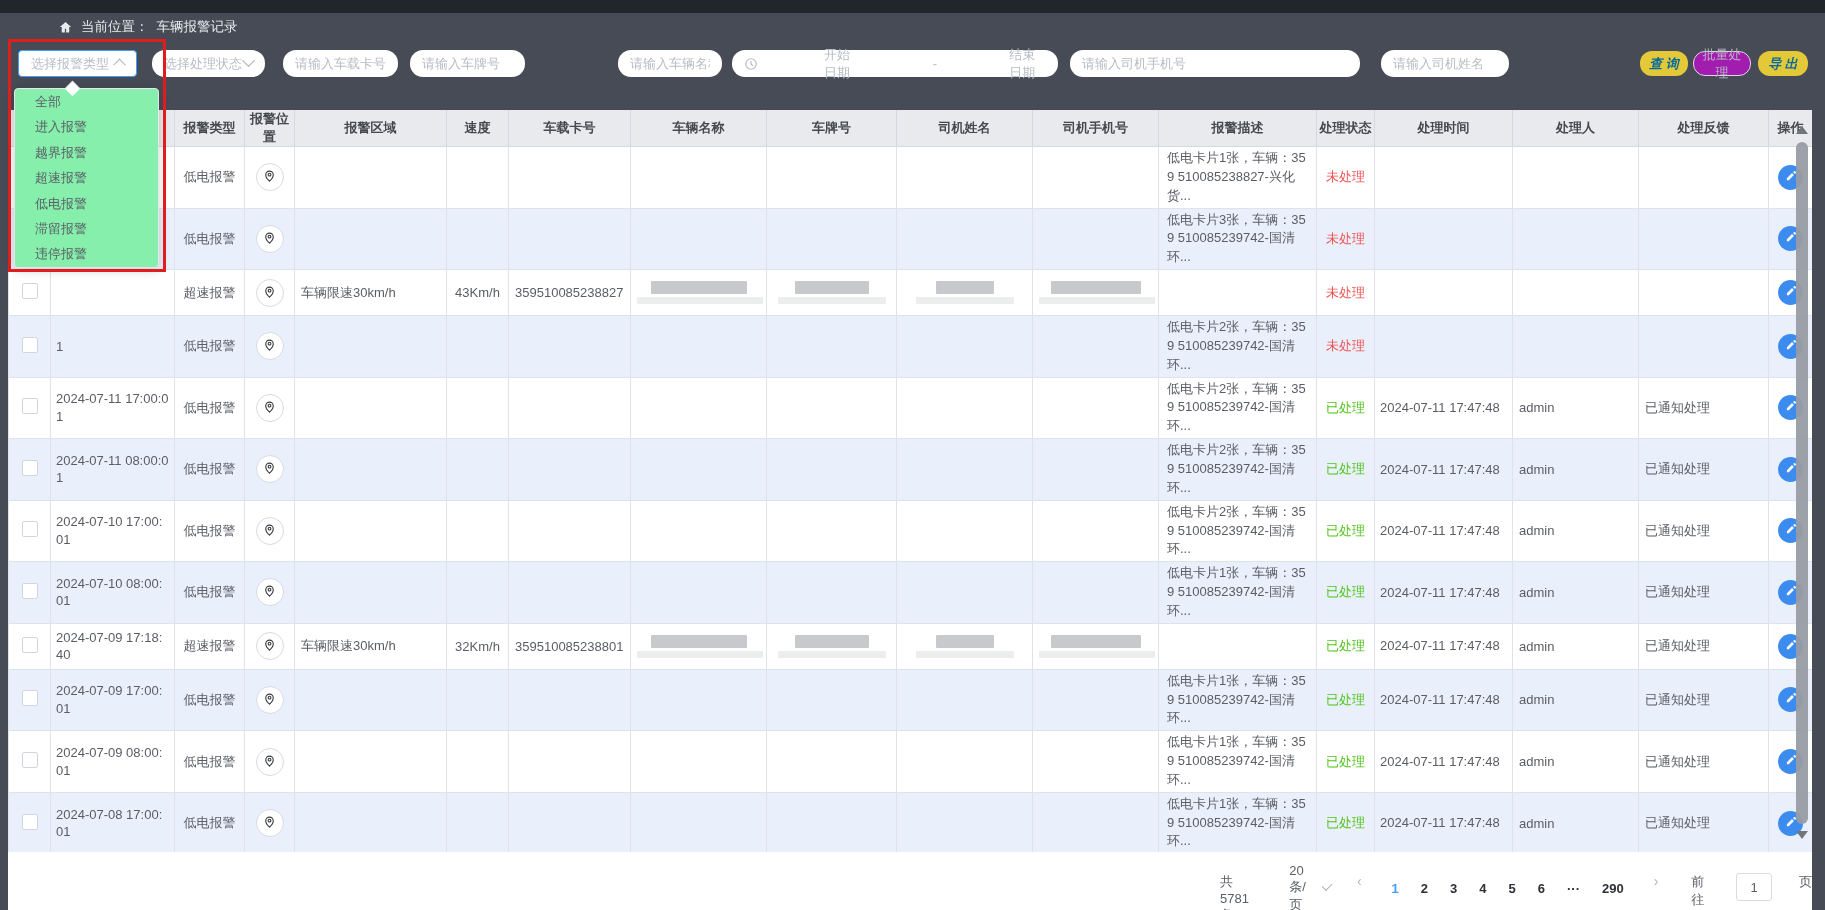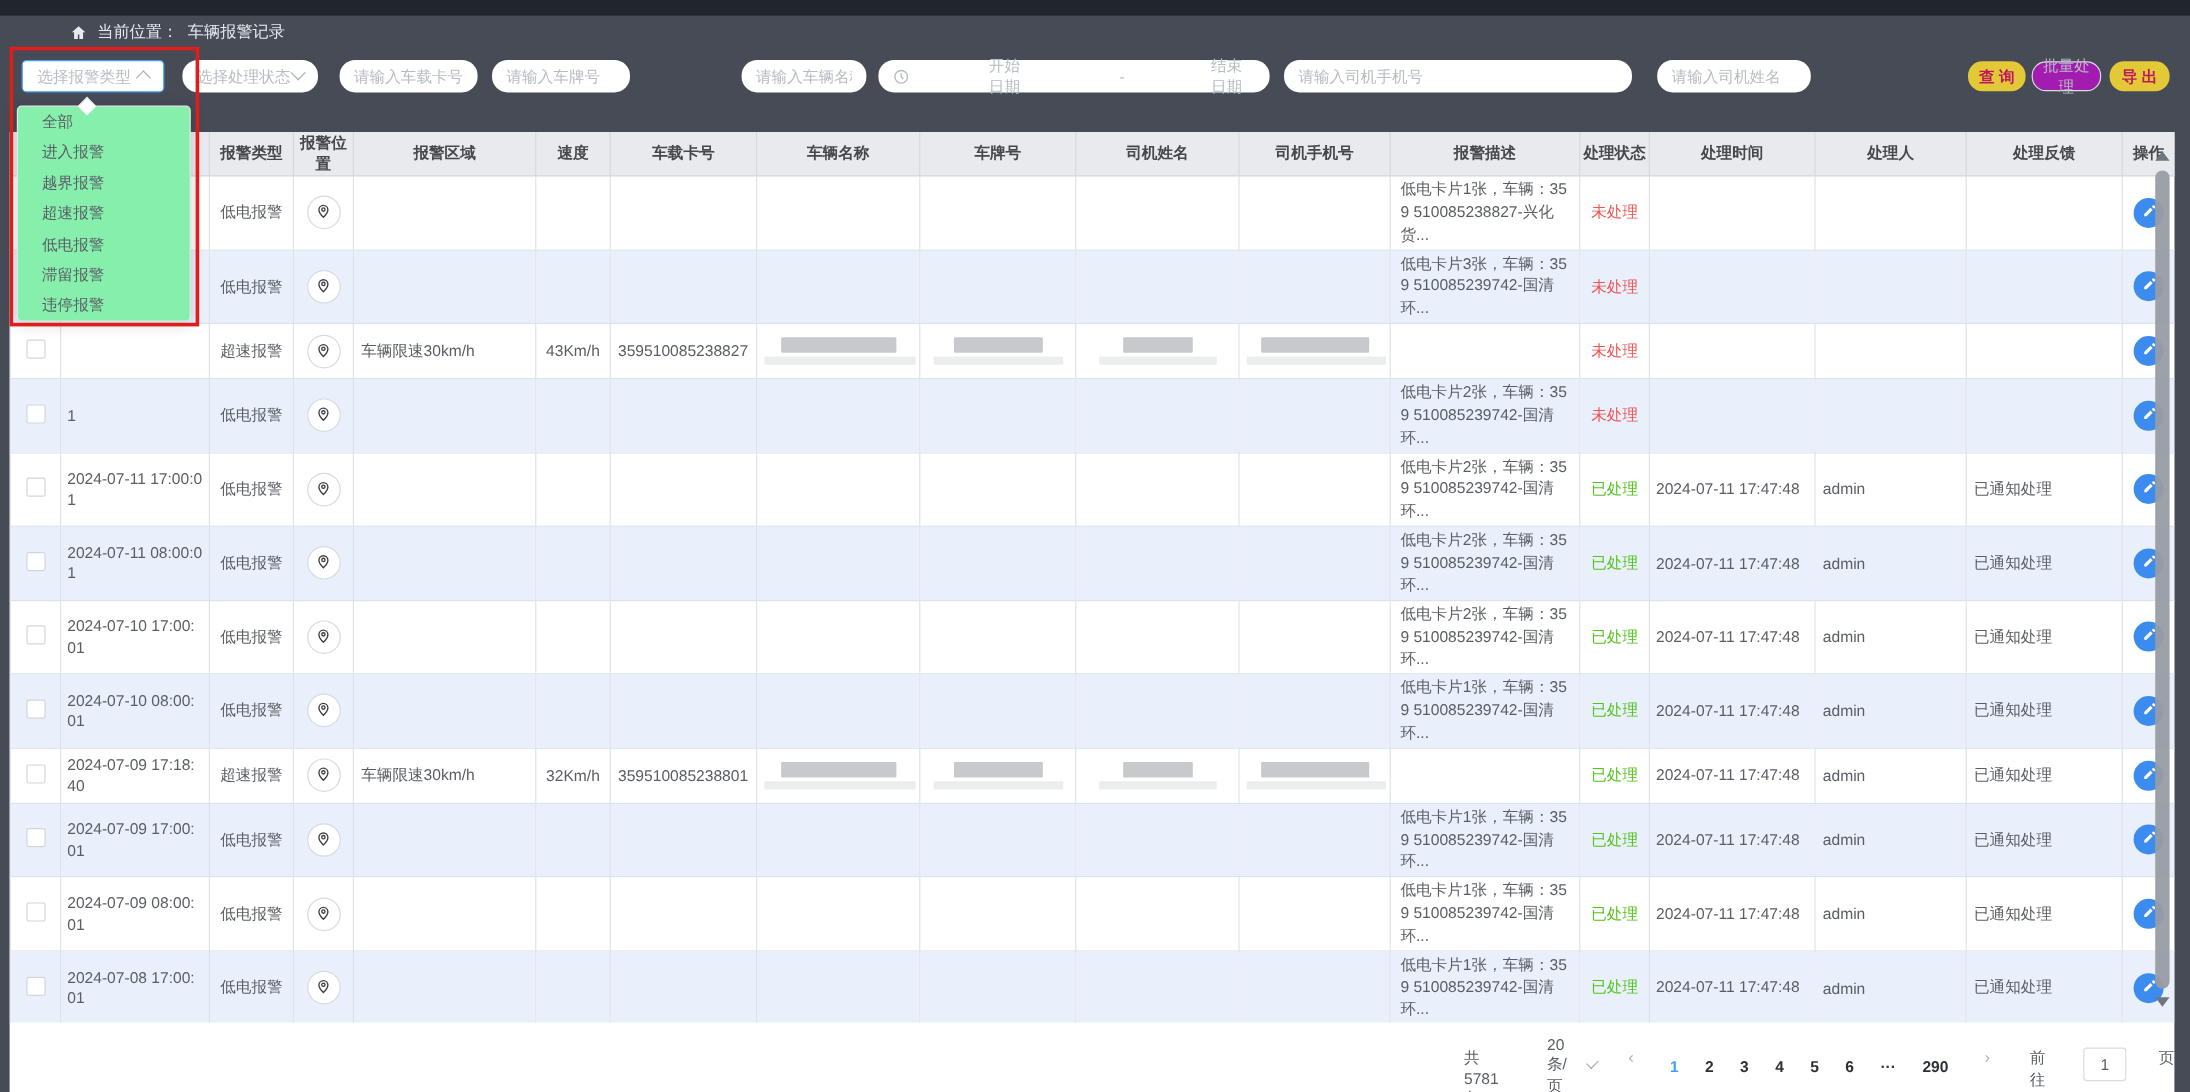--- a/index.html
+++ b/index.html
@@ -15,21 +15,21 @@
   input.fbox::placeholder{color:#b7bcc4;opacity:1;}
   .sel{justify-content:space-between;cursor:pointer;}
   .sel .ph{color:#b7bcc4;}
   .chev{width:8px;height:8px;border-right:1.6px solid #a9aeb6;border-bottom:1.6px solid #a9aeb6;display:inline-block;}
   .chev.up{transform:rotate(-135deg) translate(-1px,-1px);}
   .chev.down{transform:rotate(45deg) translate(-2px,-2px);}
   .daterange{justify-content:flex-start;gap:0;padding:0 12px;}
   .daterange .ph{color:#b7bcc4;}
   .clock-ic{width:14px;height:14px;margin-right:8px;flex:0 0 auto;}
   .btn{position:absolute;top:51px;height:25px;border-radius:12px;border:none;font-size:13px;font-weight:700;display:flex;align-items:center;justify-content:center;cursor:pointer;box-sizing:border-box;}
-  .btn.yellow{background:#e3c937;color:#be185d;}
+  .btn.yellow{background:#e3c937;color:#0369a1;font-style:italic;}
   .btn.plain{background:#a21caf;color:#b6bac1;border:1px solid #d9dce1;font-weight:400;}
   
   .panel{position:absolute;left:8px;top:110px;width:1804px;height:897px;background:#fff;}
   .tclip{height:742px;overflow:hidden;}
   table{border-collapse:collapse;table-layout:fixed;width:1804px;}
   th{height:29px;background:#e9eaee;color:#45484d;font-weight:700;font-size:13px;border:1px solid #d4d8df;border-top:none;padding:0;}
   td{height:46px;border:1px solid #dee3ea;padding:0 6px;text-align:center;box-sizing:border-box;overflow:hidden;}
   tr.stripe td{background:#e9f0fc;}
   td.left{text-align:left;}
   td.time,td.ptime{word-break:break-all;text-align:left;padding:0 5px;line-height:1.35;}

